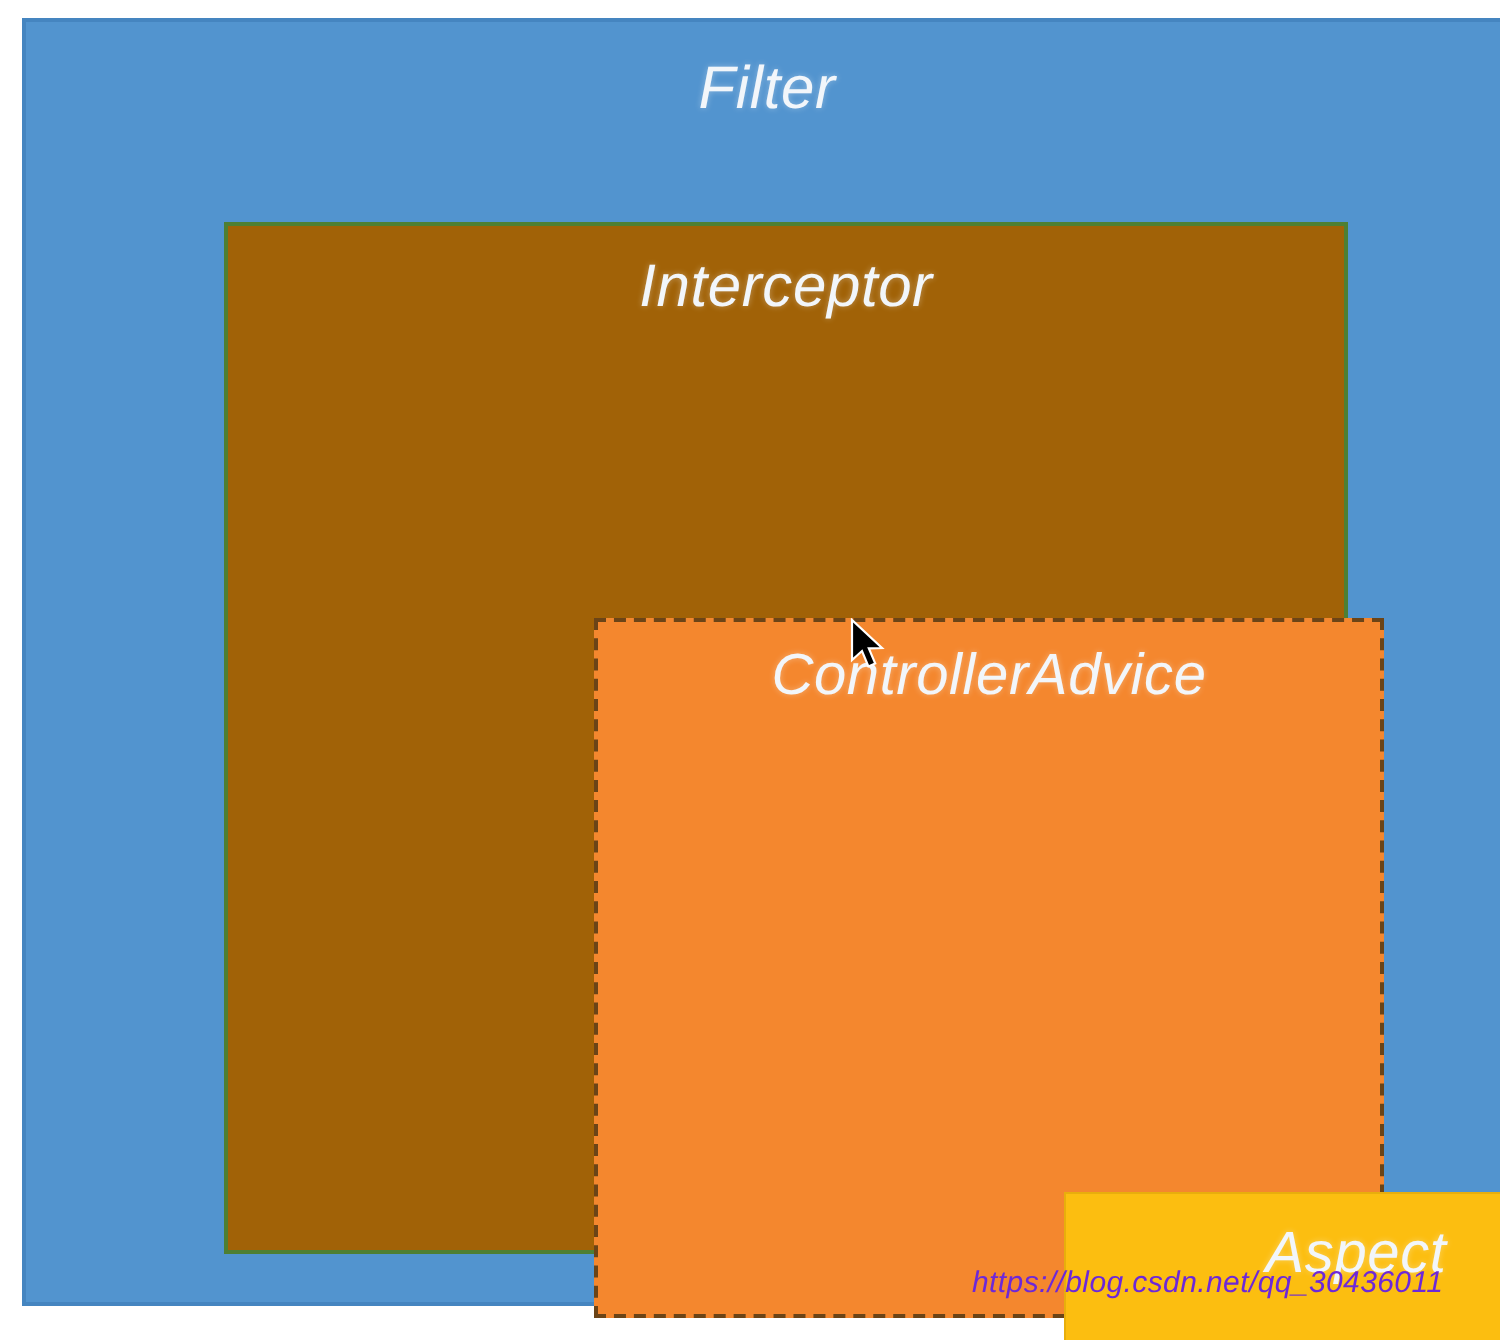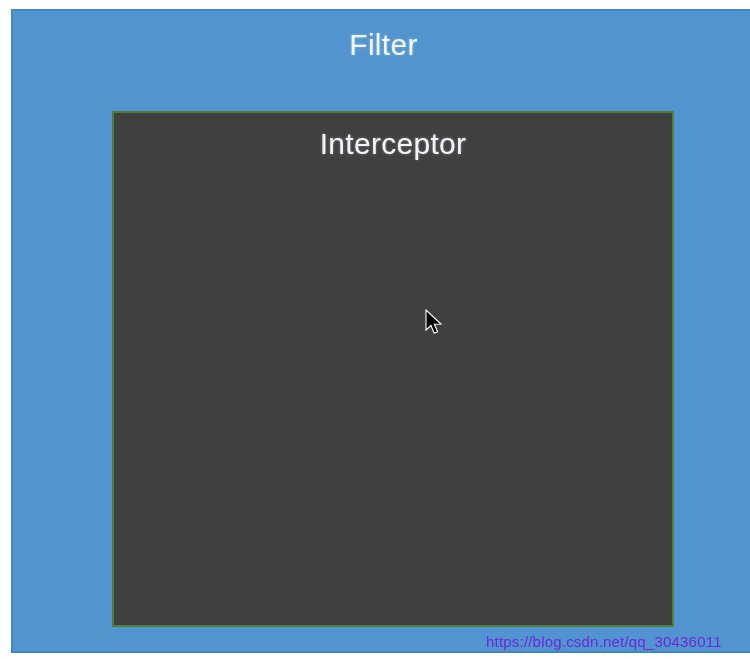--- a/index.html
+++ b/index.html
@@ -13,20 +13,21 @@
     overflow: hidden;
     font-family: "Liberation Sans", sans-serif;
   }
 
   #canvas {
     position: relative;
     width: 750px;
     height: 670px;
     background: #ffffff;
     overflow: hidden;
+    font-style: italic;
   }
 
   
   .layer-filter {
     position: absolute;
     left: 11px;
     top: 9px;
     width: 745px;
     height: 644px;
     background: #5294cf;
@@ -34,21 +35,21 @@
     box-sizing: border-box;
   }
 
   
   .layer-interceptor {
     position: absolute;
     left: 99px;
     top: 100px;
     width: 562px;
     height: 516px;
-    background: #404040;
+    background: #a16207;
     border: 2px solid #4e7f33;
     box-sizing: border-box;
   }
 
   
   .layer-advice {
     position: absolute;
     left: 183px;
     top: 196px;
     width: 395px;
@@ -113,20 +114,28 @@
 <body>
 
 <div id="canvas">
 
   <div class="layer-filter">
     <div class="label label-filter">Filter</div>
 
     <div class="layer-interceptor">
       <div class="label label-interceptor">Interceptor</div>
 
+      <div class="layer-advice">
+        <div class="label label-advice">ControllerAdvice</div>
+
+        <div class="layer-aspect">
+          <div class="label label-aspect">Aspect</div>
+
+        </div>
+      </div>
     </div>
   </div>
 
   <svg class="cursor-pointer" viewBox="0 0 20 28">
     <path d="M2,1 L2,21 L7,16.5 L10.2,24.2 L13.6,22.7 L10.4,15.2 L17,15 Z" fill="#000000" stroke="#ffffff" stroke-width="1.1"></path>
   </svg>
 
   <div class="watermark">https://blog.csdn.net/qq_30436011</div>
 
 </div>

